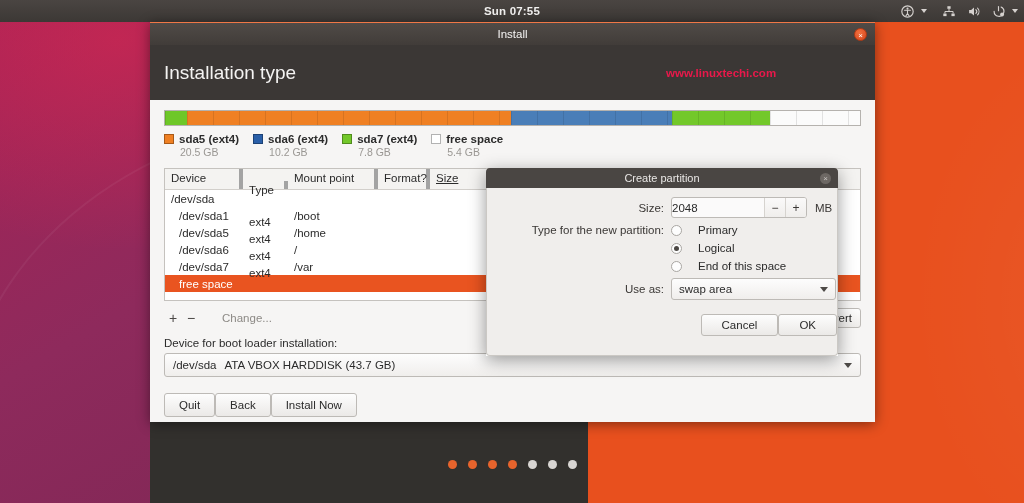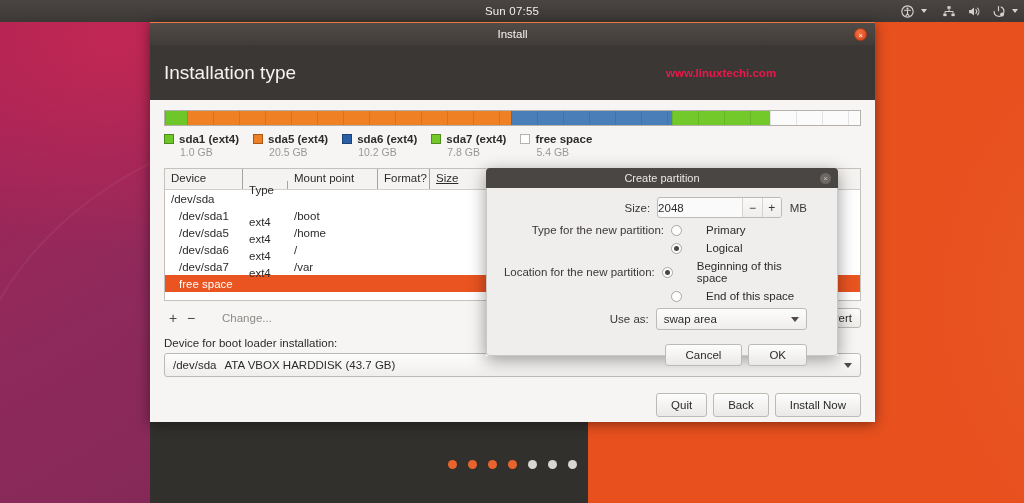--- a/index.html
+++ b/index.html
@@ -34,21 +34,21 @@
   }
   #dark-strip {
     position: absolute; left: 150px; top: 422px; width: 438px; height: 81px;
     background: #32302d;
   }
   
   #topbar {
     position: absolute; left: 0; top: 0; width: 1024px; height: 22px;
     background: linear-gradient(180deg,#4a4542 0%,#3c3835 100%);
     color: #f2f1f0; font-size: 11.5px;
-    display: flex; align-items: center; justify-content: center;
+    display: flex; align-items: center; justify-content: center; font-weight: bold;
   }
   #clock { letter-spacing: .2px; }
   #tray {
     position: absolute; right: 6px; top: 0; height: 22px;
     display: flex; align-items: center; gap: 5px;
   }
   .tray-ico { display: flex; align-items: center; opacity: .92; }
   .caret {
     width: 0; height: 0; border-left: 3.5px solid transparent;
     border-right: 3.5px solid transparent; border-top: 4px solid #d6d2cf;
@@ -103,21 +103,21 @@
   .leg-name { font-size: 11.5px; color: #2c2c2c; font-weight: bold; }
   .leg-size { font-size: 10.5px; color: #9a9793; margin-left: 16px; margin-top: 1px; }
   
   #table {
     margin-top: 5px; width: 697px; height: 133px;
     border: 1px solid #c5c2be; background: #fff;
     font-size: 11.5px; color: #2b2b2b; overflow: hidden;
   }
   #thead { display: flex; height: 21px; background: #f4f3f1; border-bottom: 1px solid #d2cfcb; }
   #thead div {
-    padding: 3px 6px; border-right: 1px solid #a3a3a3; color: #2b2b2b;
+    padding: 3px 6px; border-right: 4px solid #a3a3a3; color: #2b2b2b;
   }
   .c-dev { width: 78px; } .c-type { width: 45px; margin-top: 12px; } .c-mnt { width: 90px; }
   .c-size { width: 68px; text-decoration: underline; } .c-used { width: 68px; } .c-sys { width: 120px; }
   .c-fmt { width: 52px; } .c-rest { flex: 1; border-right: none !important; }
   .trow { display: flex; height: 17px; align-items: center; }
   .trow div { padding: 0 6px; overflow: hidden; white-space: nowrap; }
   .trow.sel { background: #e95420; color: #fff; }
   .indent { padding-left: 14px !important; }
   
   #tools {
@@ -143,21 +143,21 @@
     display: flex; align-items: center; font-size: 11.5px; color: #2b2b2b;
     padding: 0 8px; cursor: pointer;
   }
   #bootsel .dev { margin-right: 8px; }
   .dd-arrow {
     margin-left: auto; width: 0; height: 0;
     border-left: 4px solid transparent; border-right: 4px solid transparent;
     border-top: 5px solid #4d4a47;
   }
   #footer {
-    margin-top: 16px; width: 697px; display: flex; justify-content: flex-end; gap: 6px;
+    margin-top: 16px; width: 697px; display: flex; justify-content: flex-start; 
   }
   .fbtn {
     background: linear-gradient(180deg,#fdfdfd,#ebe9e7);
     border: 1px solid #bdbab6; border-radius: 3px;
     font-size: 11.5px; color: #2b2b2b; padding: 5px 14px; cursor: pointer;
   }
   
   #dialog {
     position: absolute; left: 336px; top: 146px; width: 352px; height: 188px;
     box-shadow: 0 4px 16px rgba(0,0,0,.40); z-index: 20;
@@ -167,57 +167,57 @@
     display: flex; align-items: center; justify-content: center;
     border-radius: 4px 4px 0 0; position: relative;
   }
   #dlg-close {
     position: absolute; right: 7px; top: 5px; width: 11px; height: 11px;
     border-radius: 50%; background: #6d6864; color: #c9c5c1;
     font-size: 8px; line-height: 11px; text-align: center; cursor: pointer;
   }
   #dlg-body {
     height: 168px; background: #f0eeec; border: 1px solid #cbc8c4; border-top: none;
-    border-radius: 0 0 4px 4px; padding: 9px 30px 0 13px; font-size: 11.5px; color: #2b2b2b;
+    border-radius: 0 0 4px 4px; padding: 9px 0 0 13px; font-size: 11.5px; color: #2b2b2b;
   }
   .frow { display: flex; align-items: center; margin-bottom: 6px; }
   .flabel { width: 171px; text-align: right; padding-right: 7px; color: #3a3735; }
   .spin {
     display: flex; align-items: center;
     border: 1px solid #bdbab6; border-radius: 3px; overflow: hidden;
     background: #fbfafa; height: 21px;
   }
   .spin .val {
     width: 92px; text-align: left; padding-right: 6px; font-size: 11.5px; color: #2b2b2b;
   }
   .spin .sbtn {
     width: 21px; height: 21px; border-left: 1px solid #d6d3cf;
     background: linear-gradient(180deg,#fbfafa,#efedeb);
     display: flex; align-items: center; justify-content: center;
     font-size: 12px; color: #3a3735; cursor: pointer;
   }
   .unit { margin-left: 8px; color: #3a3735; }
-  .radio-line { display: flex; align-items: center; gap: 24px; cursor: pointer; }
+  .radio-line { display: flex; align-items: center; gap: 16px; cursor: pointer; }
   .radio {
     width: 11px; height: 11px; border-radius: 50%;
     border: 1px solid #a9a6a2; background: #fdfdfd;
     display: inline-block; position: relative; flex: none;
   }
   .radio.on { background: #fdfdfd; }
   .radio.on::after {
     content: ""; position: absolute; left: 2px; top: 2px;
     width: 5px; height: 5px; border-radius: 50%; background: #4a4643;
   }
   .combo {
     width: 165px; height: 22px; display: flex; align-items: center;
     background: linear-gradient(180deg,#fdfdfd,#f0eeec);
     border: 1px solid #bdbab6; border-radius: 3px; padding: 0 7px; cursor: pointer; gap: 15px;
   }
   #dlg-buttons {
-    display: flex; justify-content: flex-end; gap: 6px; margin-top: 14px;
+    display: flex; justify-content: flex-end; margin-top: 14px;
   }
   .dbtn {
     background: linear-gradient(180deg,#fdfdfd,#ebe9e7);
     border: 1px solid #bdbab6; border-radius: 3px;
     font-size: 11.5px; color: #2b2b2b; padding: 4px 20px; cursor: pointer;
   }
   
   #dots {
     position: absolute; left: 0; top: 460px; width: 1024px;
     display: flex; justify-content: center; gap: 11px; z-index: 5;
@@ -287,27 +287,20 @@
           <div class="seg" style="width: 3.2%; background-color: rgb(110, 199, 40);"></div>
           <div class="seg" style="width: 46.6%; background-color: rgb(239, 128, 35);"></div>
           <div class="seg" style="width: 23.2%; background-color: rgb(74, 126, 184);"></div>
           <div class="seg" style="width: 14%; background-color: rgb(115, 200, 42);"></div>
           <div class="seg free" style="width: 13%; background-color: rgb(251, 251, 251);"></div>
         </div>
 
       <div id="legend">
           <div class="leg">
             <div class="leg-top">
-              <span class="swatch" style="background: rgb(110, 199, 40);"></span>
-              <span class="leg-name">sda1 (ext4)</span>
-            </div>
-            <div class="leg-size">1.0 GB</div>
-          </div>
-          <div class="leg">
-            <div class="leg-top">
               <span class="swatch" style="background: rgb(239, 128, 35);"></span>
               <span class="leg-name">sda5 (ext4)</span>
             </div>
             <div class="leg-size">20.5 GB</div>
           </div>
           <div class="leg">
             <div class="leg-top">
               <span class="swatch" style="background: rgb(42, 95, 168);"></span>
               <span class="leg-name">sda6 (ext4)</span>
             </div>
@@ -447,27 +440,20 @@
         </div>
 
         <div class="frow">
           <span class="flabel"></span>
           <span class="radio-line">
             <span class="radio on"></span>
             <span>Logical</span>
           </span>
         </div>
 
-        <div class="frow">
-          <span class="flabel">Location for the new partition:</span>
-          <span class="radio-line">
-            <span class="radio on"></span>
-            <span>Beginning of this space</span>
-          </span>
-        </div>
 
         <div class="frow">
           <span class="flabel"></span>
           <span class="radio-line">
             <span class="radio"></span>
             <span>End of this space</span>
           </span>
         </div>
 
         <div class="frow">

